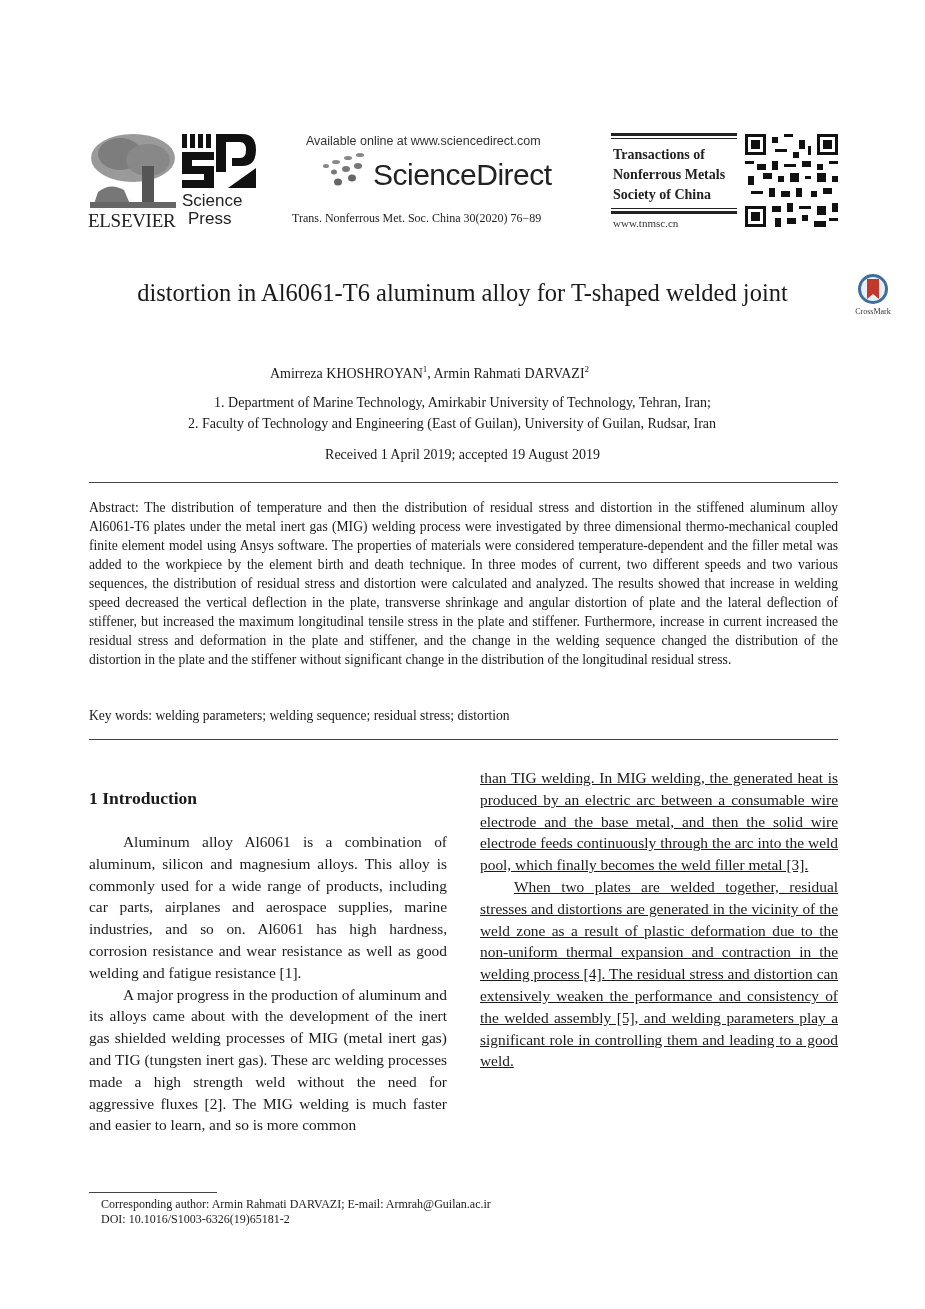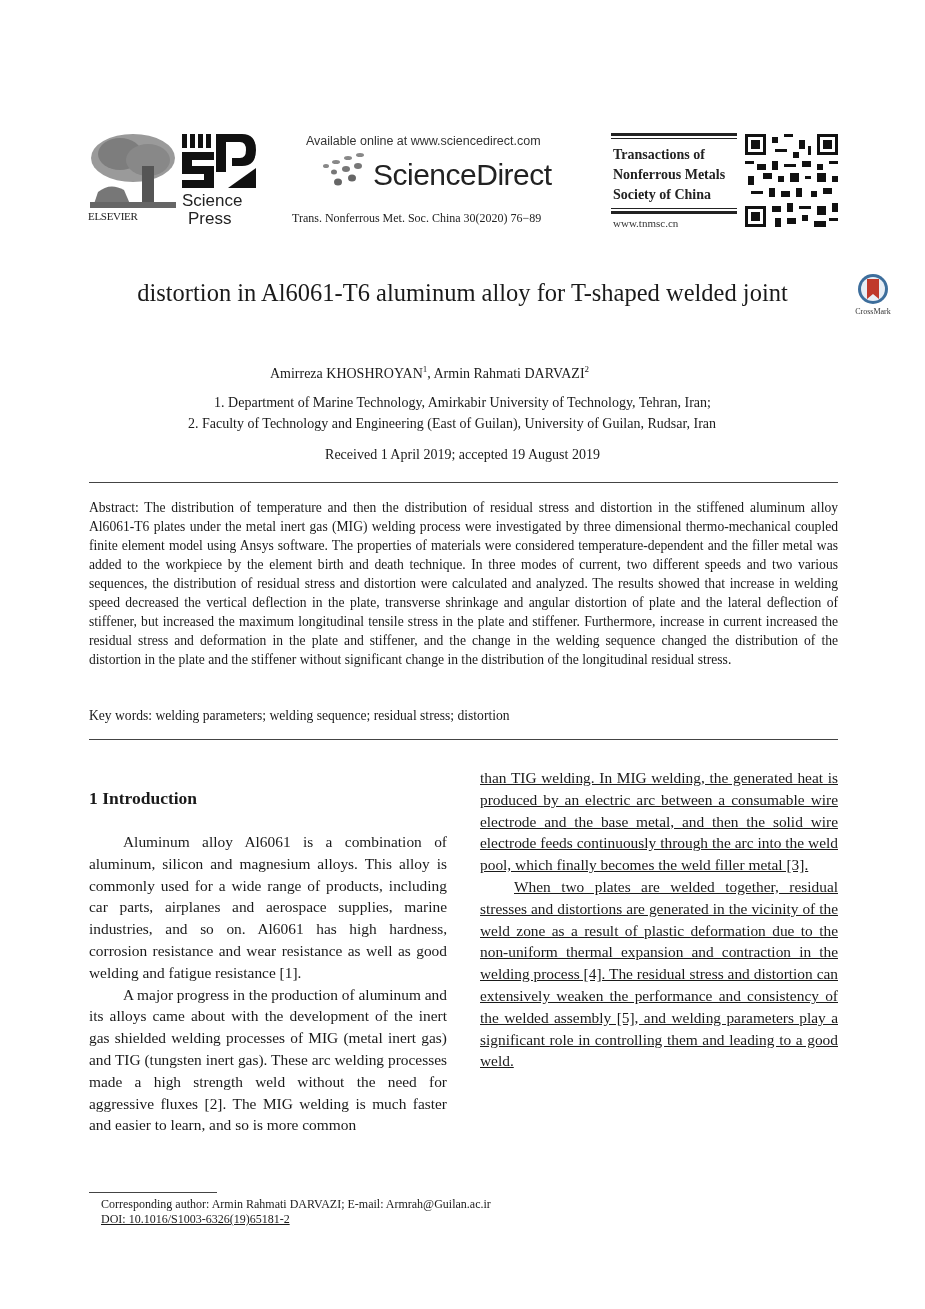--- a/index.html
+++ b/index.html
@@ -5,21 +5,21 @@
   html, body { margin: 0; padding: 0; background: #ffffff; }
   body {
     width: 925px; height: 1309px; position: relative; overflow: hidden;
     font-family: "Liberation Serif", "DejaVu Serif", serif; color: #1a1a1a;
   }
   .abs { position: absolute; }
 
   
   #elsevier { left: 88px; top: 132px; width: 90px; height: 98px; }
   #elsevier .tree { position: absolute; left: 2px; top: 0; width: 86px; height: 78px; }
-  #elsevier .word { position: absolute; left: 0; top: 78px; width: 92px; font-family: "Liberation Serif", serif; font-size: 11px; letter-spacing: -0.3px; color: #222; }
+  #elsevier .word { position: absolute; left: 0; top: 78px; width: 92px; font-family: "Liberation Serif", serif; font-size: 19px; letter-spacing: -0.3px; color: #222; }
 
   #sciencepress { left: 180px; top: 132px; width: 80px; height: 98px; }
   #sciencepress .mark { position: absolute; left: 0; top: 0; width: 78px; height: 58px; }
   #sciencepress .w1, #sciencepress .w2 { position: absolute; left: 2px; font-family: "Liberation Sans", sans-serif; font-size: 17px; color: #222; line-height: 18px; }
   #sciencepress .w1 { top: 60px; }
   #sciencepress .w2 { top: 78px; left: 8px; }
 
   #sd-avail { left: 306px; top: 134px; font-family: "Liberation Sans", sans-serif; font-size: 12.5px; color: #333; }
   #sd-dots { left: 320px; top: 150px; width: 52px; height: 40px; }
   #sd-word { left: 373px; top: 158px; font-family: "Liberation Sans", sans-serif; font-size: 30px; color: #222; letter-spacing: -0.5px; }
@@ -53,21 +53,21 @@
   #sec-heading { left: 89px; top: 788px; font-size: 17.5px; font-weight: bold; }
   .col { position: absolute; width: 358px; font-size: 15.4px; line-height: 21.8px; text-align: justify; }
   .col p { margin: 0; text-indent: 34px; }
   .col p.noindent { text-indent: 0; }
   #col-left { left: 89px; top: 831px; }
   #col-right { left: 480px; top: 767px; text-decoration: underline; }
 
   
   #fn-rule { left: 89px; top: 1192px; width: 128px; height: 1px; background: #444; }
   #fn1 { left: 101px; top: 1197px; font-size: 12px; }
-  #fn2 { left: 101px; top: 1212px; font-size: 12px; text-decoration: underline; }
+  #fn2 { left: 101px; top: 1212px; font-size: 12px; }
 </style>
 </head>
 <body>
 
 <div id="elsevier" class="abs">
   <svg class="tree" viewBox="0 0 86 78">
     <ellipse cx="43" cy="26" rx="42" ry="24" fill="#9a9a9a"></ellipse>
     <ellipse cx="30" cy="22" rx="22" ry="16" fill="#7d7d7d"></ellipse>
     <ellipse cx="58" cy="28" rx="22" ry="16" fill="#888"></ellipse>
     <rect x="52" y="34" width="12" height="38" fill="#555"></rect>

